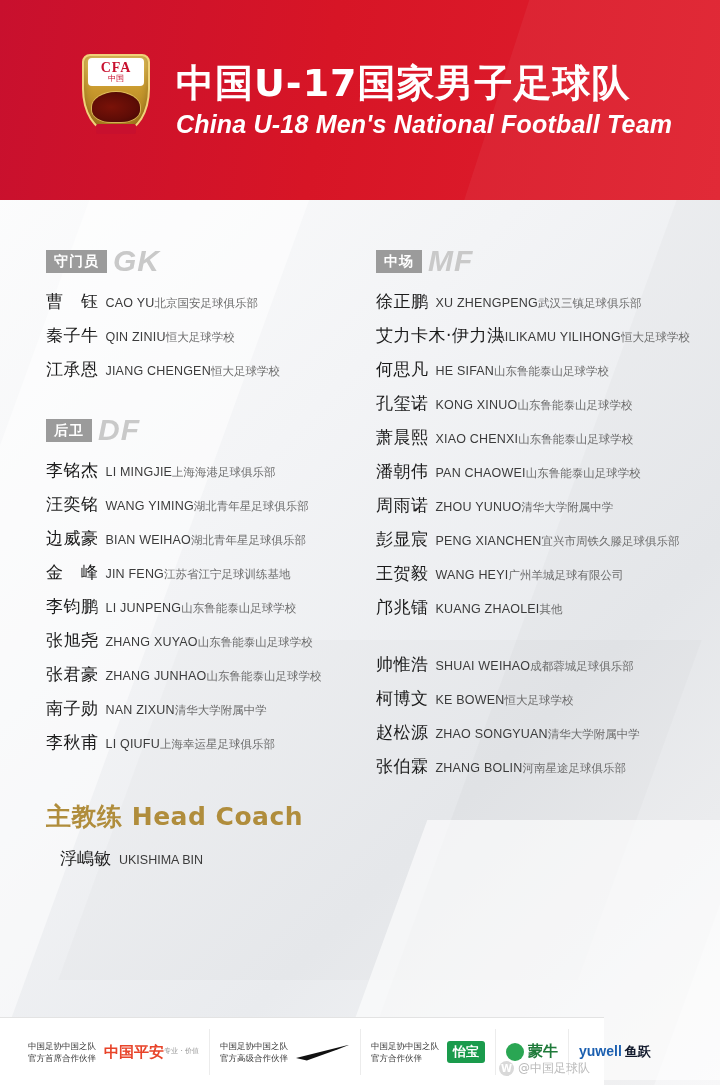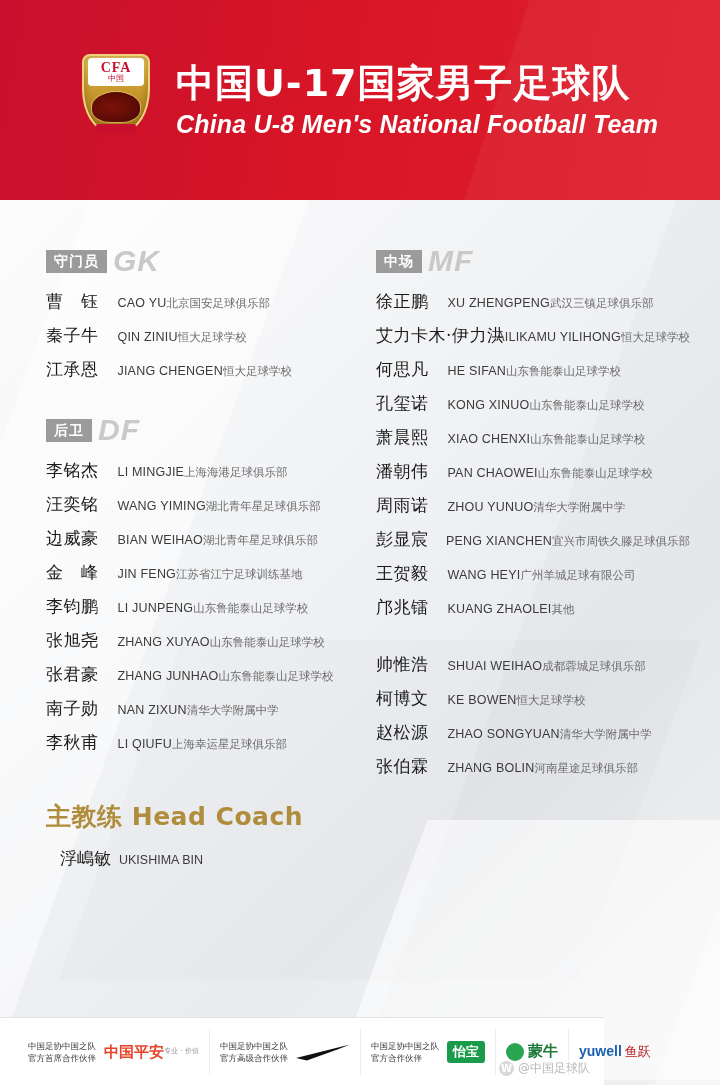--- a/index.html
+++ b/index.html
@@ -145,21 +145,21 @@
   .p-cn {
     font-size: 17px;
     color: #1b1b1b;
     font-family: "DejaVu Sans", sans-serif;
     letter-spacing: 0.5px;
     min-width: 0;
   }
   .p-en {
     font-size: 12.5px;
     color: #3b3b3b;
-    margin-left: 19px;
+    margin-left: 7px;
     letter-spacing: 0.2px;
   }
   .p-club {
     font-size: 11.5px;
     color: #6c6c6c;
     font-family: "DejaVu Sans", sans-serif;
   }
 
   
   .coach {
@@ -236,21 +236,21 @@
   .mn-mark {
     width: 18px; height: 18px; border-radius: 50%;
     background: #2aa653; margin-right: 4px;
   }
   .mn-text {
     color: #1f7a3a; font-size: 15px; font-weight: bold;
     font-family: "DejaVu Sans", sans-serif;
   }
   .logo-yuwell { display: flex; align-items: baseline; }
   .yw-en { color: #1b5fb0; font-size: 14px; font-weight: bold; }
-  .yw-cn { color: #b91c1c; font-size: 13px; font-weight: normal; margin-left: 3px;
+  .yw-cn { color: #0f172a; font-size: 13px; font-weight: bold; margin-left: 3px;
     font-family: "DejaVu Sans", sans-serif; }
 
   .watermark {
     position: absolute;
     right: 14px; bottom: 8px;
     display: flex; align-items: center;
     color: #b9b9b9; font-size: 12px;
     font-family: "DejaVu Sans", sans-serif;
   }
   .wb-icon {
@@ -275,21 +275,21 @@
       <div class="crest-shield"></div>
       <div class="crest-top">
         <div class="crest-cfa">CFA</div>
         <div class="crest-cn">中国</div>
       </div>
       <div class="crest-dragon"></div>
       <div class="crest-bottom"></div>
     </div>
     <div class="title-block">
       <div class="title-cn">中国U-17国家男子足球队</div>
-      <div class="title-en">China U-8 Men's National Football Team</div>
+      <div class="title-en">China U-18 Men's National Football Team</div>
     </div>
   </div>
 
   <div class="content">
 
     <div class="col col-left">
 
       <div class="group">
         <div class="group-head">
           <span class="tag-cn">守门员</span>

